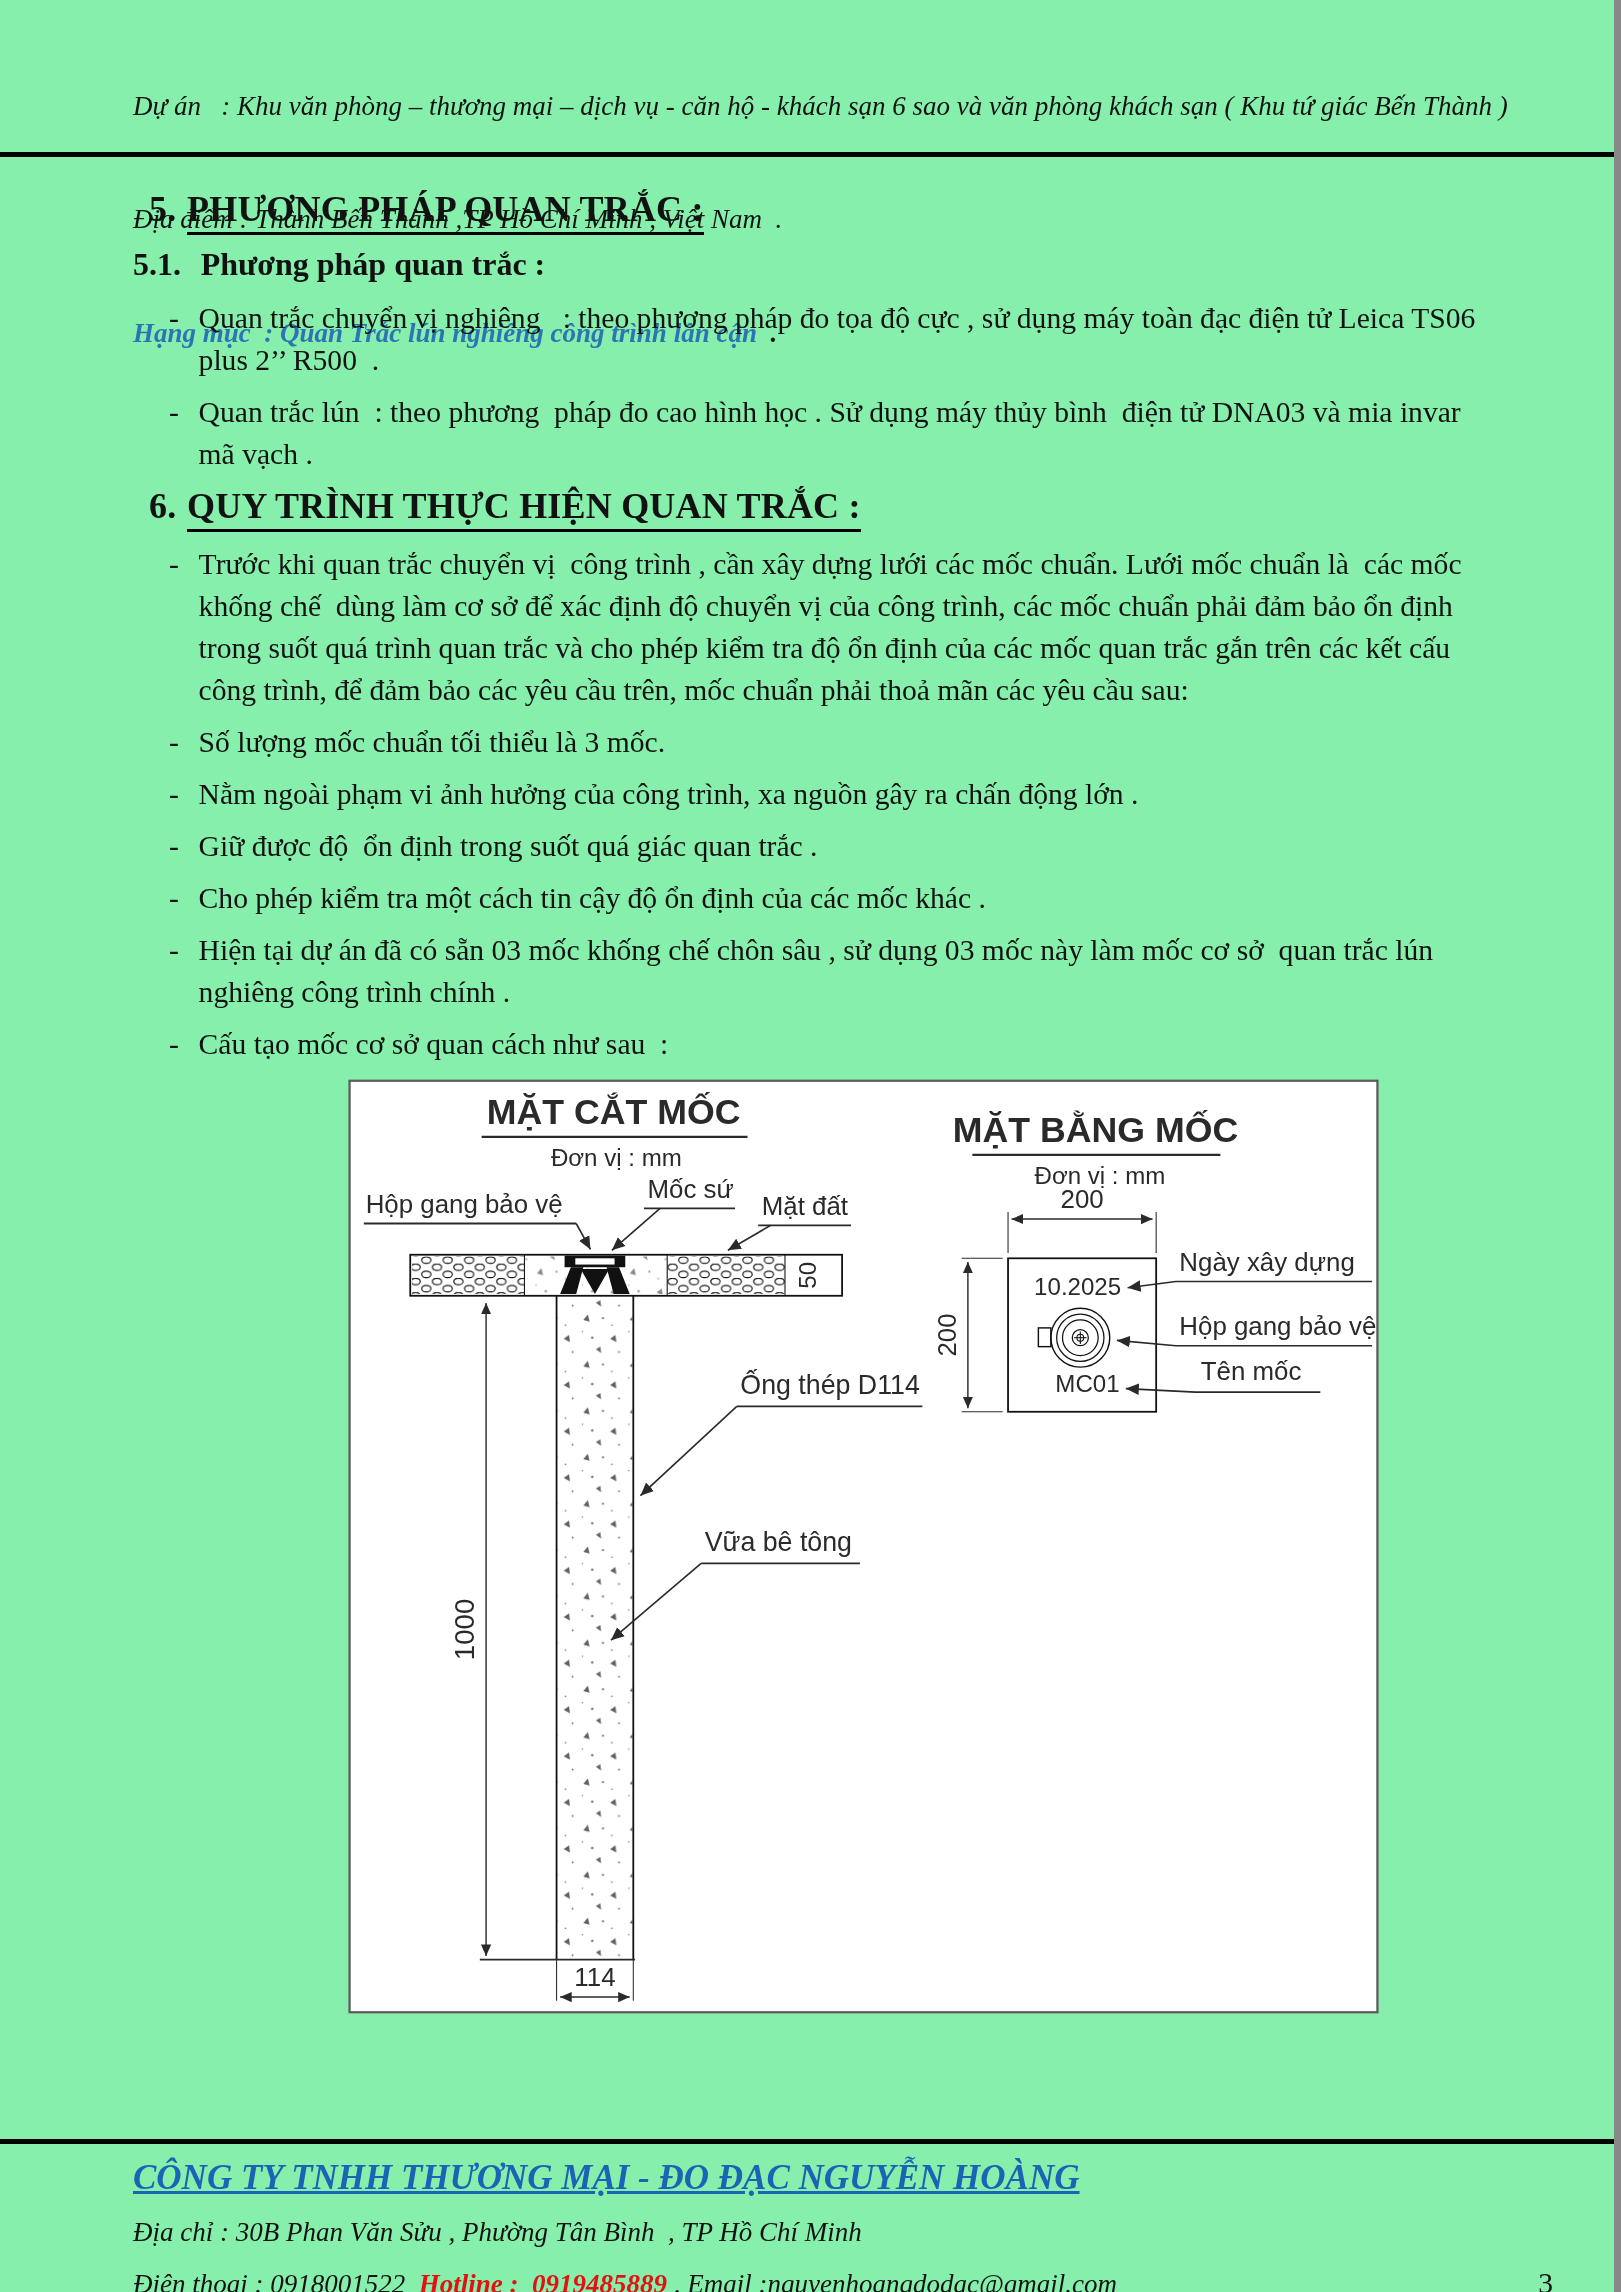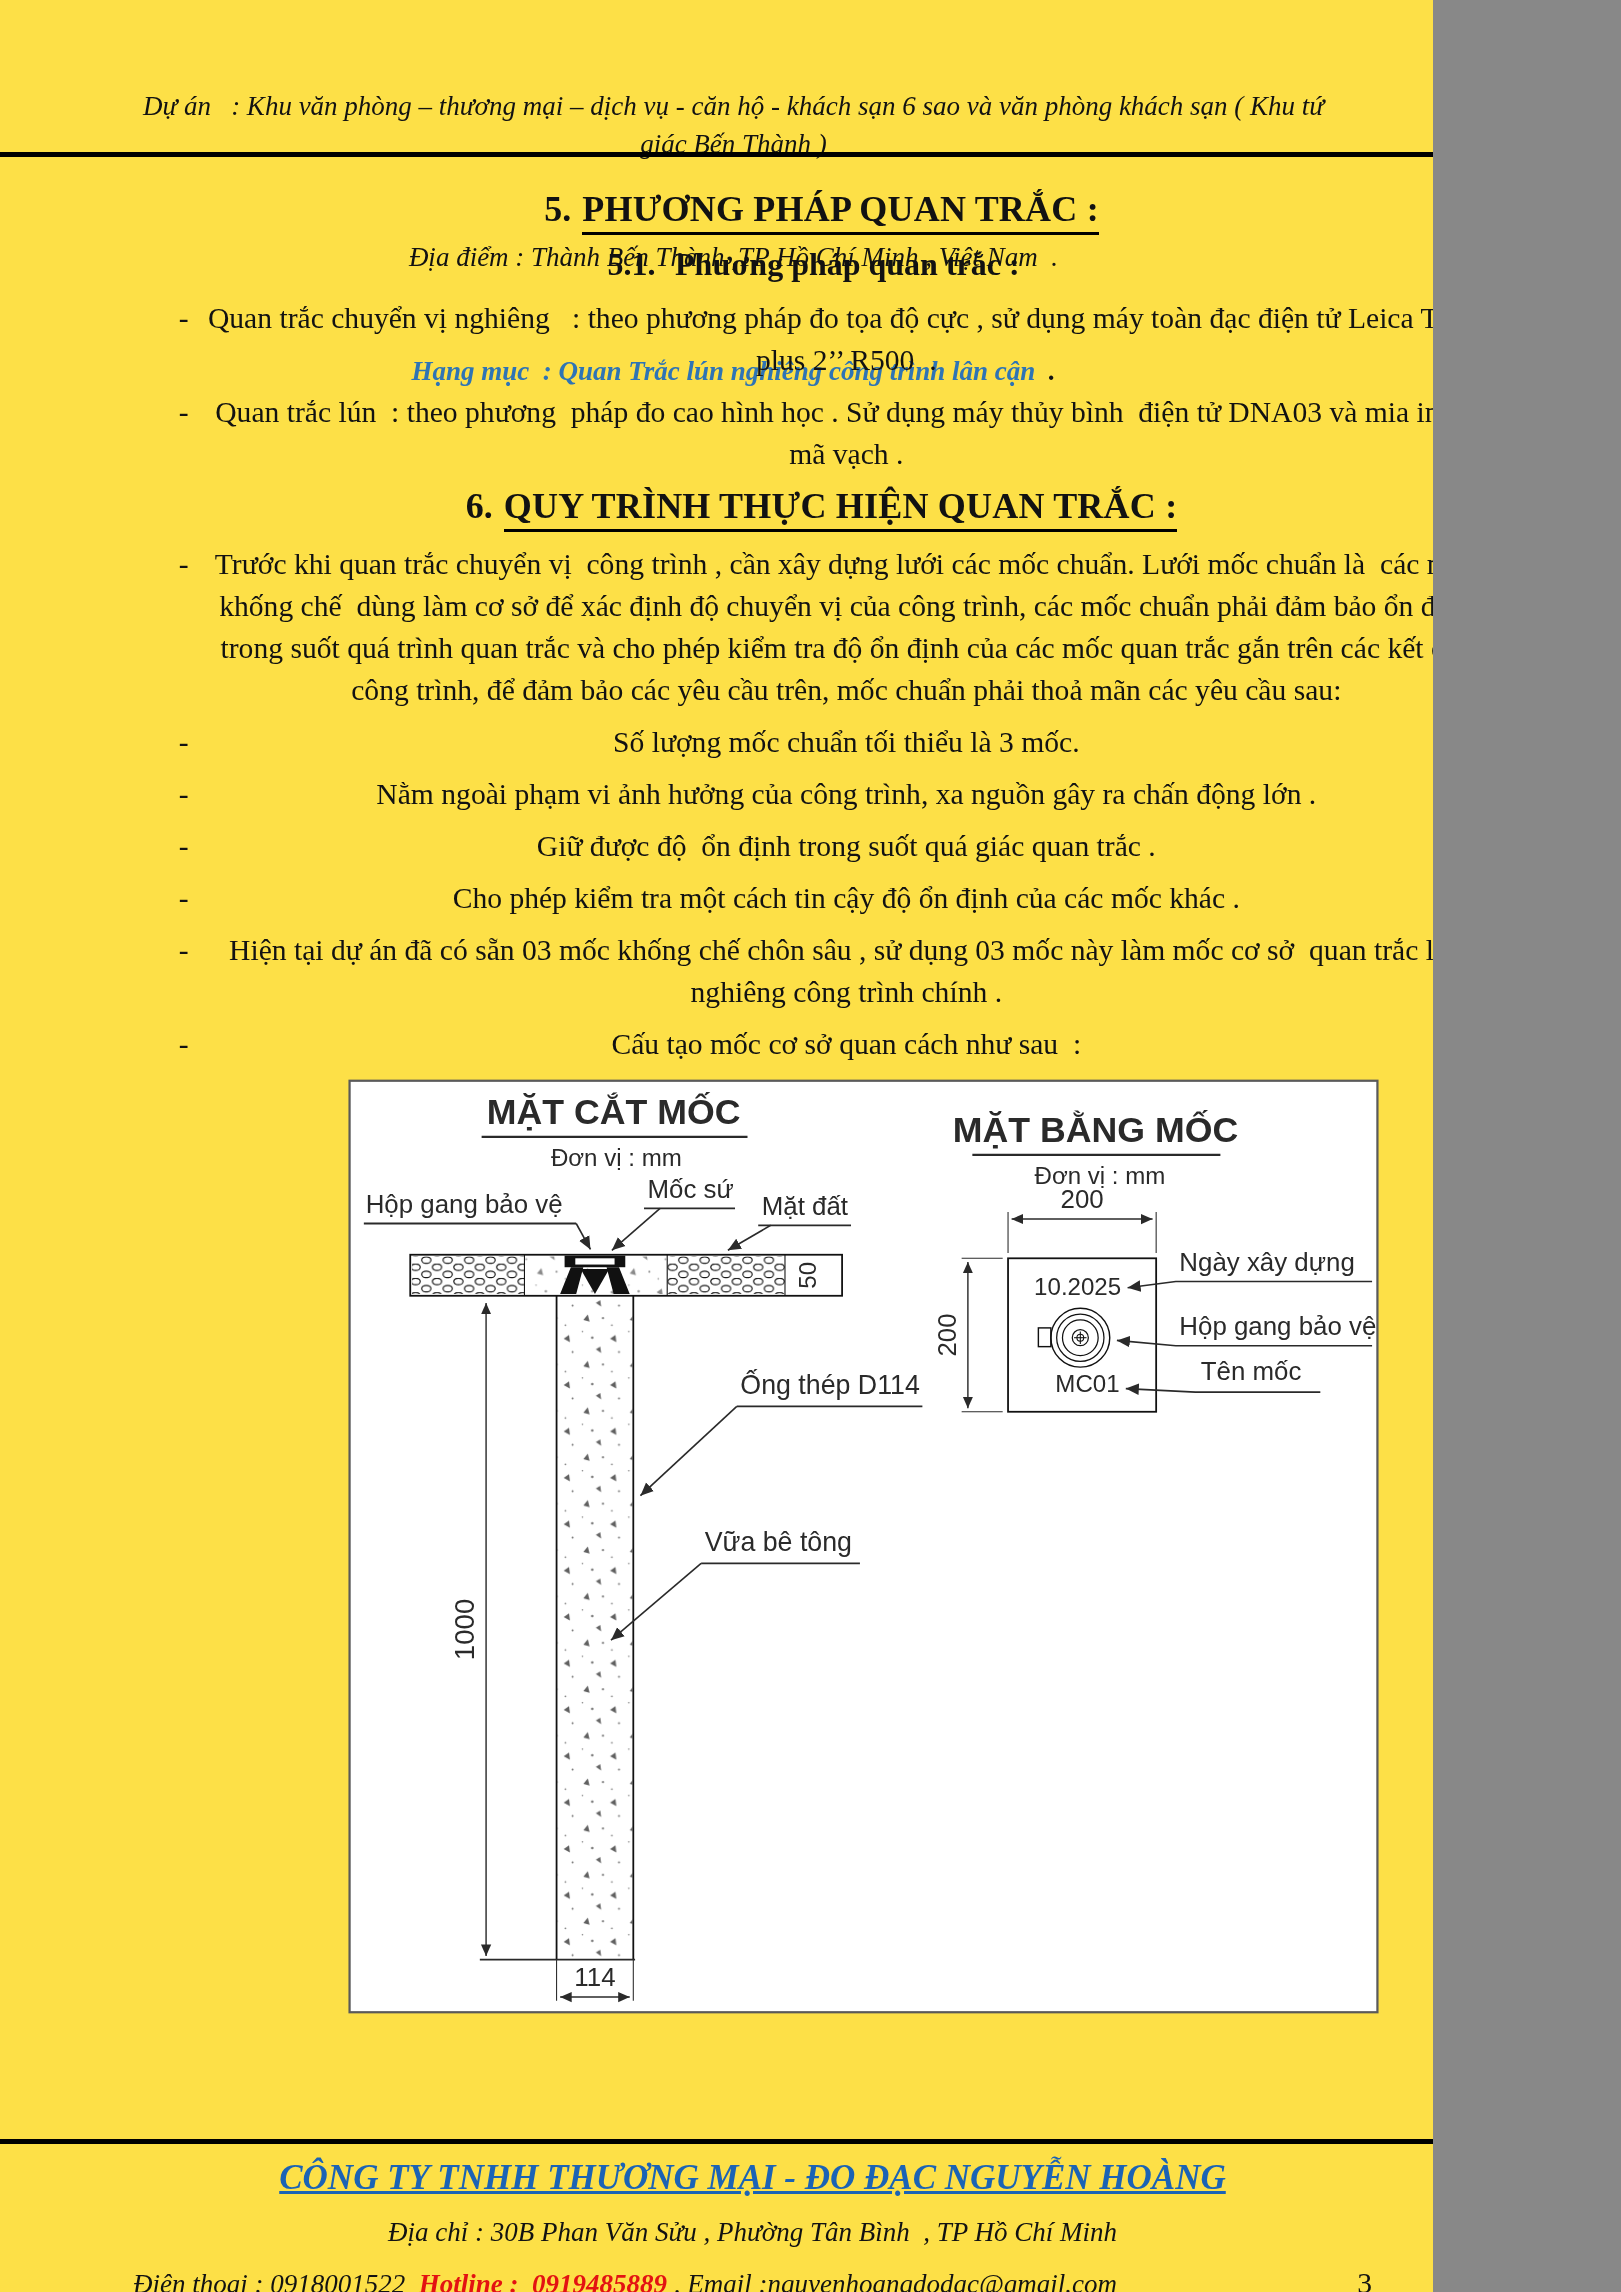--- a/index.html
+++ b/index.html
@@ -1,18 +1,18 @@
 <!DOCTYPE html>
 <html style="font-size:14.3px"><head>
 <meta charset="utf-8">
 <style>
   html,body{margin:0;padding:0;background:#888;}
   .page{
-    position:relative; width:1433px; height:2293px; background:#fde047;
-    font-family:"Liberation Serif", serif; color:#121212; overflow:hidden;text-align:center;
+    position:relative; width:1614px; height:2293px; background:#86efac;
+    font-family:"Liberation Serif", serif; color:#121212; overflow:hidden;
   }
   
   .header{position:absolute; left:133px; top:12.5px; right:99px;
     font-style:italic; font-size:27px; line-height:1.40; white-space:pre-wrap;}
   .header .h-line{margin:0;}
   .header .h-item{color:#2e74b5; font-weight:bold;}
   .header .h-item-suffix{color:#121212; font-weight:bold;}
   .rule-top{position:absolute; left:0; right:0; top:152px; height:5.4px; background:#000;}
   .rule-bottom{position:absolute; left:0; right:0; top:2139px; height:5.4px; background:#000;}
   

